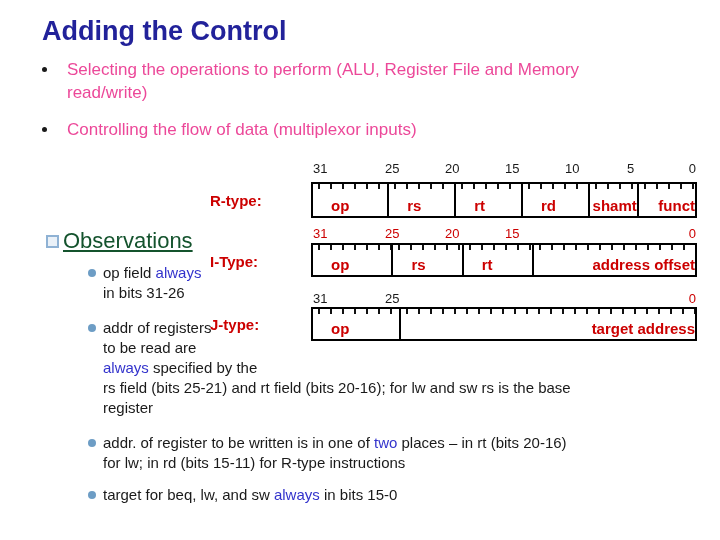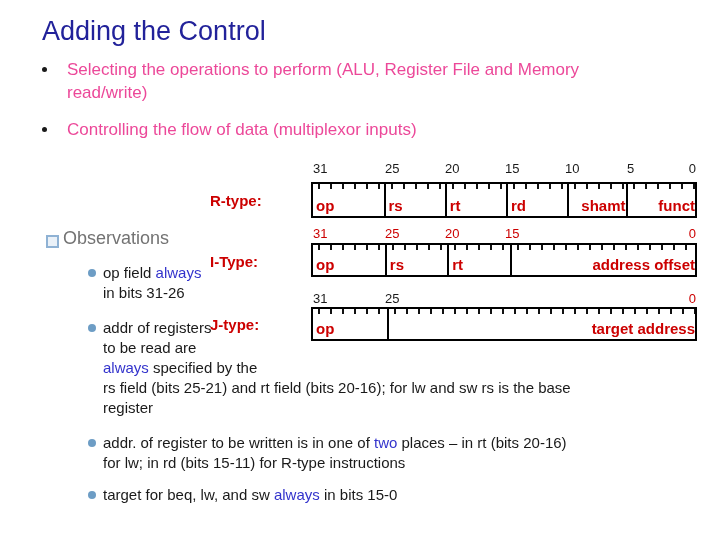--- a/index.html
+++ b/index.html
@@ -1,31 +1,31 @@
 <!DOCTYPE html>
 <html><head>
 <meta charset="utf-8">
 <style>
   html,body{margin:0;padding:0;background:#fff;}
   .stage{position:relative;width:720px;height:540px;background:#ffffff;overflow:hidden;
          font-family:"Liberation Sans",sans-serif;color:#1a1a1a;}
 
-  .slide-title{position:absolute;left:42px;top:16px;margin:0;font-size:27px;font-weight:400;
+  .slide-title{position:absolute;left:42px;top:16px;margin:0;font-size:27px;font-weight:700;
                color:#22229A;letter-spacing:0;}
 
   
   .tb{position:absolute;left:42px;display:flex;}
   .tb-dot{width:5px;height:5px;background:#1a1a1a;border-radius:50%;margin:9px 20px 0 0;flex:0 0 auto;}
   .tb-text{font-size:17px;line-height:23px;color:#ec4899;}
   .tb-text .line{display:block;}
 
   
   .obs-square{position:absolute;left:46px;top:235px;width:9px;height:9px;
               border:2px solid #8FB2D4;background:#EAF1F8;}
-  .obs-head{position:absolute;left:63px;top:228px;font-size:18px;color:#737373;}
+  .obs-head{position:absolute;left:63px;top:228px;font-size:22px;color:#14532d;text-decoration:underline;}
 
   
   .obs-dot{position:absolute;left:88px;width:8px;height:8px;border-radius:50%;background:#6D9DC5;}
   .obs-item{position:absolute;left:103px;font-size:15px;line-height:20px;color:#1a1a1a;}
   .obs-item .line{display:block;white-space:nowrap;}
 
   
   .rowlabel{position:absolute;left:210px;width:97px;text-align:left;
             font-size:15px;font-weight:700;color:#CC0000;}
   .markers{position:absolute;left:311px;width:386px;height:14px;font-size:13px;}
@@ -33,21 +33,21 @@
   .mk31{left:2px}.mk25{left:74px}.mk20{left:134px}.mk15{left:194px}.mk10{left:254px}.mk5{left:316px}.mk0{right:1px}
   .dark{color:#1a1a1a}.red{color:#CC0000}
   .ibox{position:absolute;left:311px;width:386px;border:2px solid #000;background:#fff;
         display:flex;box-sizing:border-box;}
   .field{position:relative;display:flex;align-items:flex-end;box-sizing:border-box;
          font-size:15px;font-weight:700;color:#CC0000;padding-bottom:2px;white-space:nowrap;
          background-image:repeating-linear-gradient(to right,transparent 0 5px,#111 5px 7px,transparent 7px 12px);
          background-size:100% 5px;background-repeat:no-repeat;}
   .field+.field{border-left:2px solid #000;}
   .f6{flex:6}.f5{flex:5}.f16{flex:16}.f26{flex:26}
-  .pl{padding-left:3px}
+  .pl{padding-left:18px}
   .ctr{justify-content:flex-end}
 </style>
 </head>
 <body>
 
 <div class="stage">
 
   <h1 class="slide-title">Adding the Control</h1>
 
   <div class="tb" style="top:58px">

